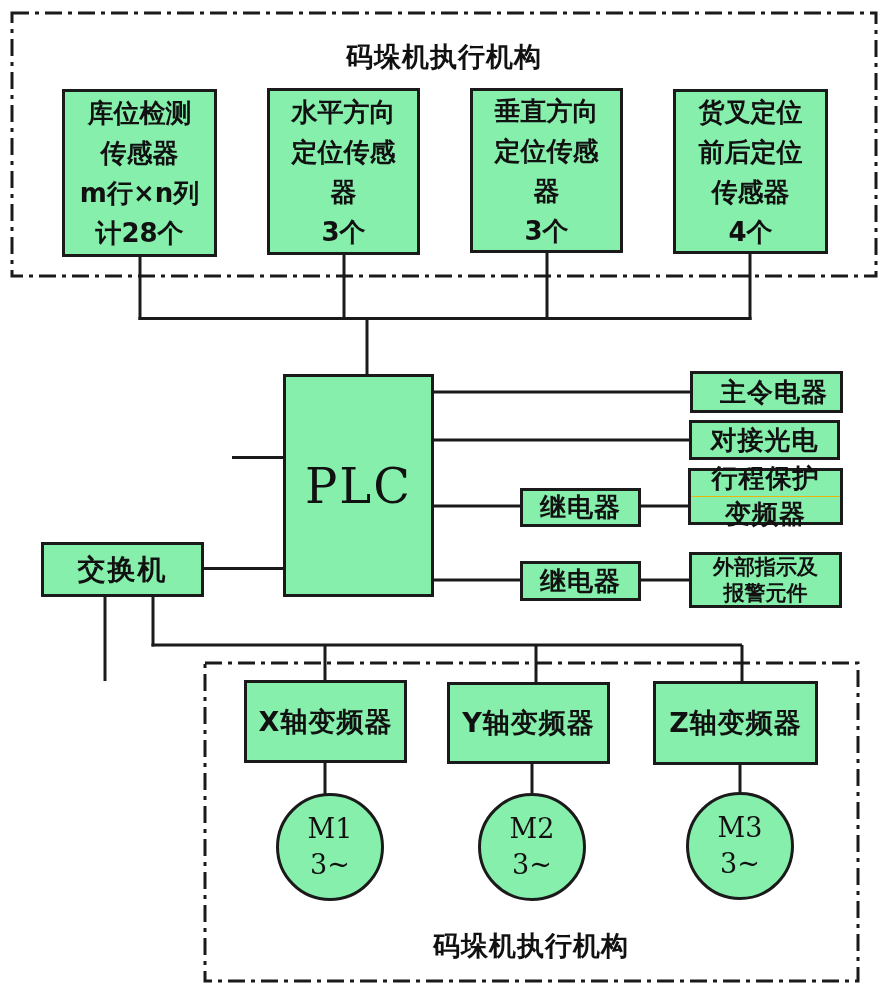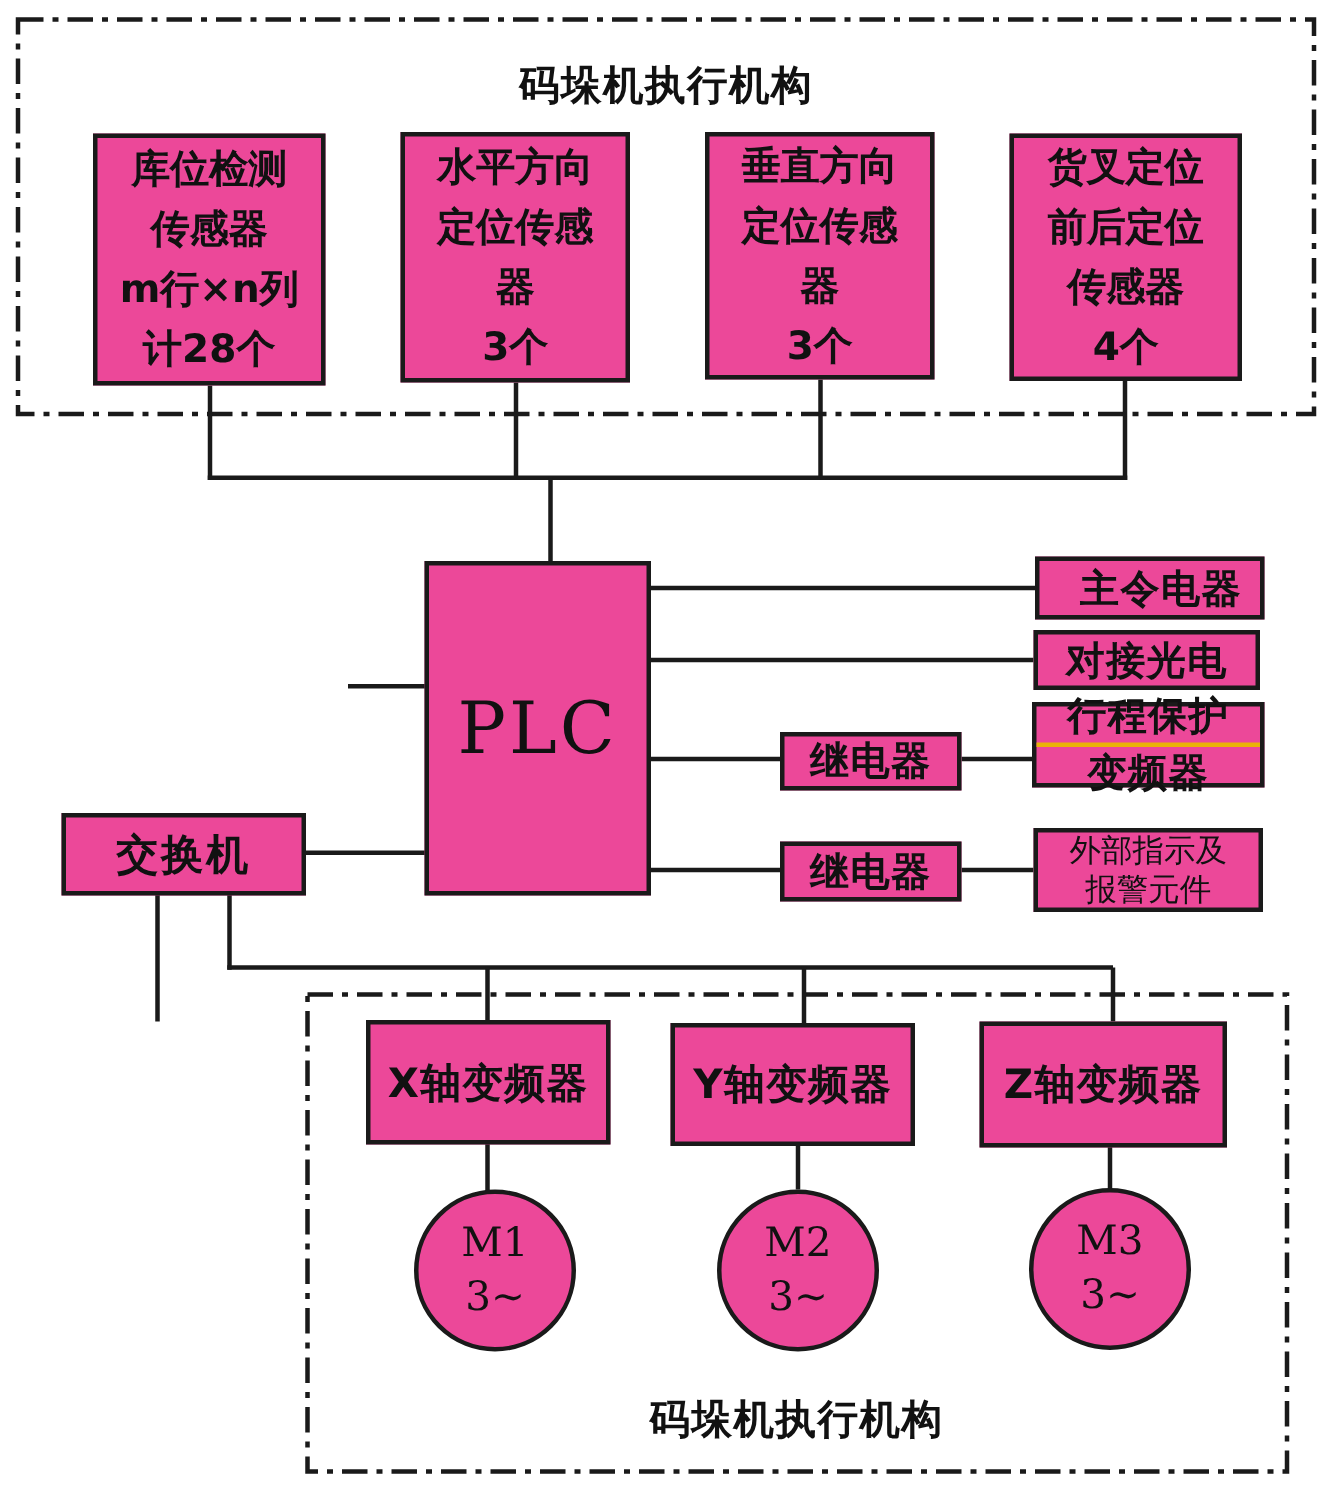--- a/index.html
+++ b/index.html
@@ -2,40 +2,40 @@
 <html><head>
 <meta charset="utf-8">
 <style>
   html,body{margin:0;padding:0;background:#ffffff;}
   .stage{
     position:relative;width:890px;height:1000px;background:#ffffff;overflow:hidden;
     font-family:"DejaVu Sans","Liberation Sans",sans-serif;color:#111;
   }
   .wires{position:absolute;left:0;top:0;}
   .box{
-    position:absolute;box-sizing:border-box;border:3px solid #1a1a1a;background:#ec4899;
+    position:absolute;box-sizing:border-box;border:3px solid #1a1a1a;background:#86efac;
     display:flex;flex-direction:column;align-items:center;justify-content:center;
     text-align:center;
   }
   .sensor{font-size:26px;font-weight:700;line-height:40px;}
   .grouptitle{
     position:absolute;font-size:27px;font-weight:700;text-align:center;
     letter-spacing:1px;white-space:nowrap;
   }
   .plc{font-family:"DejaVu Serif","Liberation Serif",serif;font-size:48px;font-weight:400;letter-spacing:2px;}
   .side{font-size:28px;font-weight:700;letter-spacing:2px;}
   .hmi{font-family:"DejaVu Serif","Liberation Serif",serif;font-size:32px;font-weight:400;letter-spacing:2px;}
   .out{font-size:26px;font-weight:700;letter-spacing:1px;}
-  .small2{font-size:21px;font-weight:400;line-height:26px;}
+  .small2{font-size:21px;font-weight:700;line-height:26px;}
   .splitbox{padding:0;}
   .splitbox .row{
     width:100%;flex:1;display:flex;align-items:center;justify-content:center;
     font-size:26px;font-weight:700;letter-spacing:1px;
   }
-  .splitbox .row.lower{border-top:3px solid #eab308;}
+  .splitbox .row.lower{border-top:1px solid #eab308;}
   .inverter{font-size:27px;font-weight:700;letter-spacing:1px;}
   .motor{
     border-radius:50%;
     font-family:"DejaVu Serif","Liberation Serif",serif;
     font-size:27px;line-height:36px;font-weight:400;
   }
 </style>
 </head>
 <body>
 

